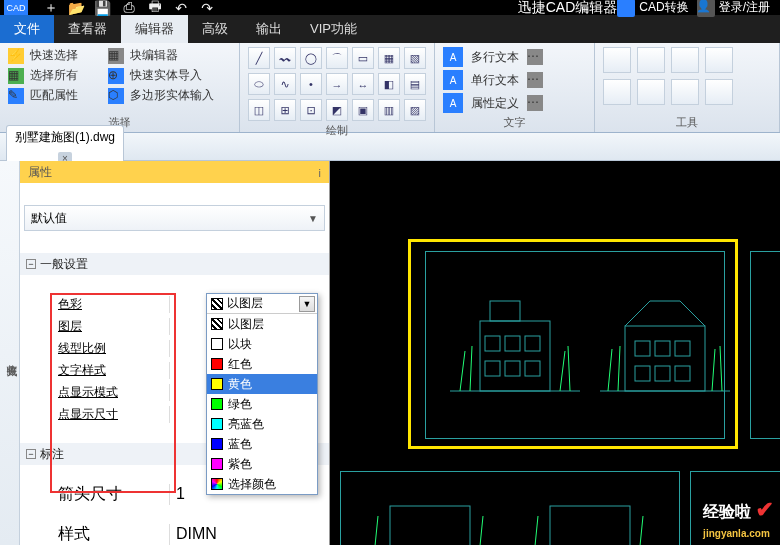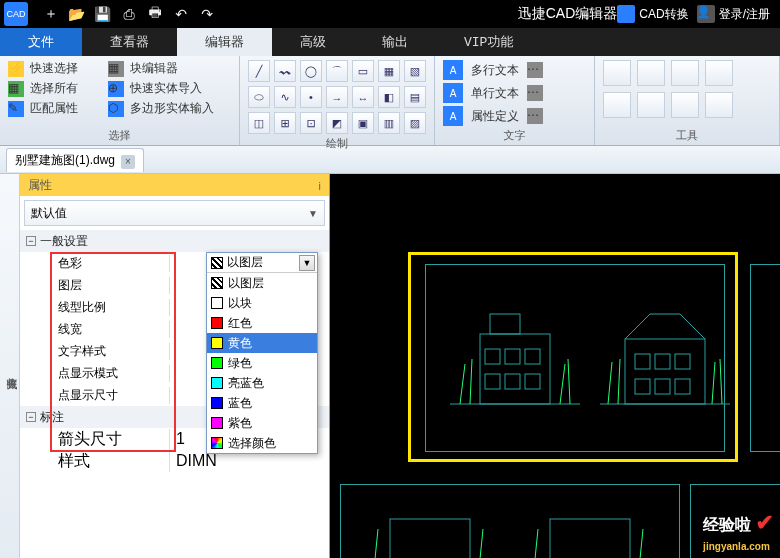--- a/index.html
+++ b/index.html
@@ -1,27 +1,27 @@
 <!DOCTYPE html>
 <html><head>
 <meta charset="utf-8">
 <style>
 *{box-sizing:border-box;margin:0;padding:0;font-family:"Microsoft YaHei",SimSun,sans-serif;}
 body{width:780px;height:558px;overflow:hidden;background:#fff;}
-.titlebar{height:28px;background:#000;display:flex;align-items:center;color:#fff;font-size:12px;}
+.titlebar{height:15px;background:#000;display:flex;align-items:center;color:#fff;font-size:12px;}
 .titlebar .app-icon{width:24px;height:24px;background:#2a7fff;margin:0 4px;display:flex;align-items:center;justify-content:center;font-size:9px;color:#fff;border-radius:3px;}
 .titlebar .qat{display:flex;gap:4px;padding:0 8px;}
 .titlebar .qat .qbtn{width:22px;height:22px;display:flex;align-items:center;justify-content:center;color:#eee;font-size:14px;}
 .titlebar .title-center{flex:1;text-align:right;color:#fff;font-size:14px;}
 .titlebar .right-group{display:flex;align-items:center;gap:8px;padding-right:10px;}
 .titlebar .right-group .rbtn{display:flex;align-items:center;gap:4px;font-size:12px;}
 .titlebar .right-group .ricon{width:18px;height:18px;background:#2a7fff;border-radius:2px;}
 
 .menutabs{height:28px;background:#1f1f1f;display:flex;align-items:stretch;font-size:13px;}
-.menutabs .tab{padding:0 28px;display:flex;align-items:center;color:#ddd;cursor:pointer;font-family:Liberation Mono, monospace;}
+.menutabs .tab{padding:0 14px;display:flex;align-items:center;color:#ddd;cursor:pointer;}
 .menutabs .tab.file{background:#1b6dd1;color:#fff;}
 .menutabs .tab.active{background:#e8edf3;color:#333;}
 
 .ribbon{height:90px;background:linear-gradient(#f3f6fa,#dbe3ed);border-bottom:1px solid #9db3cc;display:flex;}
 .ribbon-group{border-right:1px solid #b8c6d6;padding:4px 8px 2px 8px;display:flex;flex-direction:column;justify-content:space-between;}
 .ribbon-group .rows{display:flex;flex-direction:column;gap:3px;}
 .ribbon-group .row{display:flex;align-items:center;gap:6px;font-size:12px;color:#333;}
 .ribbon-group .row .ricon{width:16px;height:16px;display:inline-block;}
 .ribbon-group .glabel{text-align:center;font-size:11px;color:#555;padding-top:2px;}
 .i-yellow{background:#ffcc33;}
@@ -29,34 +29,34 @@
 .i-blue{background:#2a7fff;}
 .i-gray{background:#888;}
 .icon-grid{display:grid;grid-template-columns:repeat(7,22px);grid-template-rows:repeat(3,22px);gap:4px;}
 .icon-grid .cell{width:22px;height:22px;border:1px solid #c4d0dd;background:linear-gradient(#fff,#e6edf5);display:flex;align-items:center;justify-content:center;font-size:11px;color:#336;}
 .text-group .row{gap:8px;}
 .text-group .ticon{width:20px;height:20px;background:#2a7fff;color:#fff;font-size:10px;display:flex;align-items:center;justify-content:center;}
 .tool-grid{display:grid;grid-template-columns:repeat(4,28px);grid-template-rows:repeat(2,26px);gap:6px;}
 .tool-grid .tcell{width:28px;height:26px;border:1px solid #c4d0dd;background:linear-gradient(#fff,#e6edf5);}
 
 .filetab-row{height:28px;background:linear-gradient(#f2f6fa,#dfe8f1);border-bottom:1px solid #b8c6d6;display:flex;align-items:center;padding-left:6px;font-size:12px;}
-.filetab{background:#fff;border:1px solid #b8c6d6;border-bottom:none;padding:3px 8px;display:flex;align-items:flex-end;gap:6px;border-radius:3px 3px 0 0;}
+.filetab{background:#fff;border:1px solid #b8c6d6;border-bottom:none;padding:3px 8px;display:flex;align-items:center;gap:6px;border-radius:3px 3px 0 0;flex-direction:column;}
 .filetab .close{width:14px;height:14px;background:#c7d2de;border-radius:2px;display:flex;align-items:center;justify-content:center;font-size:10px;color:#555;}
 
 .workspace{display:flex;height:384px;}
 .left-panel{width:330px;background:#fff;display:flex;border-right:1px solid #999;}
 .fav-strip{width:20px;background:linear-gradient(#f6f9fc,#e4ebf2);border-right:1px solid #c4d0dd;writing-mode:vertical-rl;text-orientation:upright;font-size:11px;color:#555;padding-top:6px;text-align:center;}
-.prop-panel{flex:1;display:flex;flex-direction:column;}
+.prop-panel{flex:1;display:flex;flex-direction:column;justify-content:space-between;}
 .prop-header{height:22px;background:#ffd24d;color:#555;font-size:12px;display:flex;align-items:center;padding:0 8px;justify-content:space-between;}
 .prop-header .pin{font-size:11px;color:#666;}
 .default-row{height:26px;background:linear-gradient(#fff,#eef2f7);border:1px solid #c4d0dd;margin:4px;display:flex;align-items:center;padding:0 6px;font-size:12px;justify-content:space-between;}
 .default-row .dropdown-arrow{font-size:10px;color:#555;}
 .section-row{height:22px;background:#eef2f7;font-size:12px;display:flex;align-items:center;padding-left:6px;gap:4px;color:#222;}
 .section-row .exp{width:10px;height:10px;border:1px solid #888;font-size:9px;line-height:8px;text-align:center;}
-.prop-table{font-size:12px;}
+.prop-table{font-size:12px;text-decoration:underline;}
 .prop-row{display:flex;height:22px;align-items:center;}
 .prop-label{width:150px;padding-left:38px;border-right:1px solid #ddd;}
 .prop-value{flex:1;padding-left:6px;position:relative;}
 .red-box{position:absolute;border:2px solid #e33;pointer-events:none;}
 .color-dropdown{position:absolute;left:186px;top:0;width:112px;background:#fff;border:1px solid #7a9bc4;box-shadow:2px 2px 6px rgba(0,0,0,.3);z-index:10;}
 .color-dropdown .sel-display{height:20px;border-bottom:1px solid #ccc;display:flex;align-items:center;padding:0 4px;gap:4px;}
 .color-dropdown .dd-arrow{position:absolute;right:2px;top:2px;width:16px;height:16px;background:linear-gradient(#f6f6f6,#ddd);border:1px solid #999;font-size:9px;text-align:center;line-height:14px;}
 .color-dropdown .opt{height:20px;display:flex;align-items:center;gap:5px;padding:0 4px;}
 .color-dropdown .opt.selected{background:#3a7fe0;color:#fff;}
 .swatch{width:12px;height:12px;border:1px solid #000;}
@@ -233,24 +233,20 @@
           </div>
         <div class="prop-row">
             <div class="prop-label">图层</div>
             <div class="prop-value"></div>
           </div>
         <div class="prop-row">
             <div class="prop-label">线型比例</div>
             <div class="prop-value"></div>
           </div>
         <div class="prop-row">
-            <div class="prop-label">线宽</div>
-            <div class="prop-value"></div>
-          </div>
-        <div class="prop-row">
             <div class="prop-label">文字样式</div>
             <div class="prop-value"></div>
           </div>
         <div class="prop-row">
             <div class="prop-label">点显示模式</div>
             <div class="prop-value"></div>
           </div>
         <div class="prop-row">
             <div class="prop-label">点显示尺寸</div>
             <div class="prop-value"></div>

